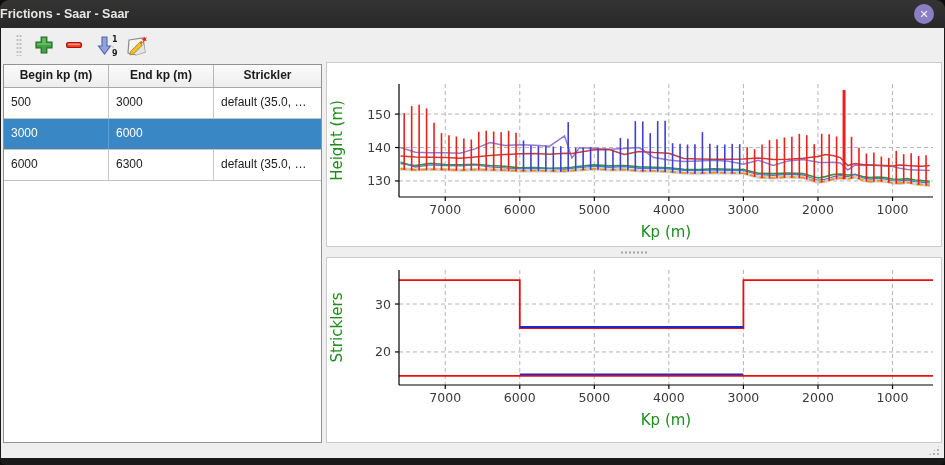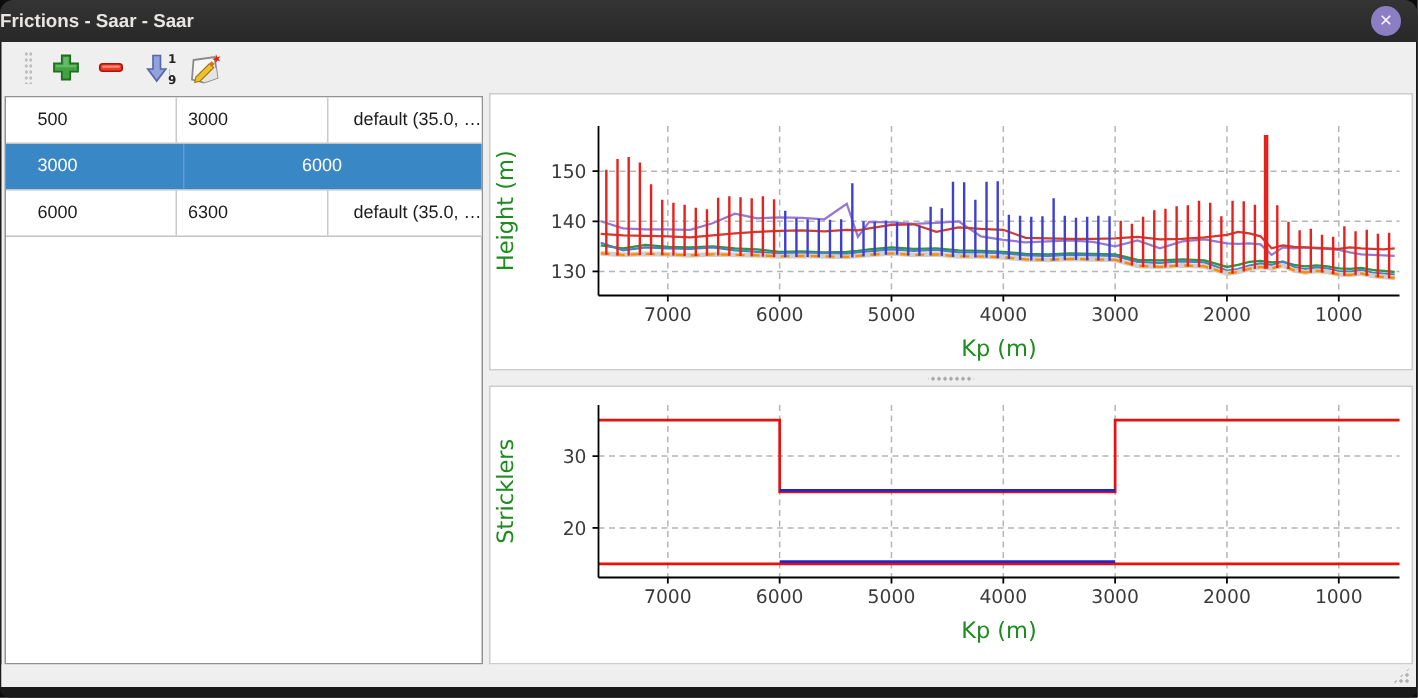--- a/index.html
+++ b/index.html
@@ -25,24 +25,24 @@
             padding:2px;cursor:default;}
   .tool-btn svg{display:block;}
   
   #table-panel{position:absolute;left:2px;top:36px;width:319px;height:379px;background:#fff;
                border:1px solid #929292;box-sizing:border-box;font-size:12px;color:#1c1c1c;}
   #table-header{display:flex;height:22px;background:linear-gradient(#fbfbfb,#ededed);
                 border-bottom:1px solid #a8a8a8;font-weight:bold;}
   .th{box-sizing:border-box;border-right:1px solid #b6b6b6;height:22px;line-height:21px;
       text-align:center;overflow:hidden;white-space:nowrap;}
   .th:last-child{border-right:none;}
-  .tr{display:flex;height:30px;border-bottom:1px solid #c3c3c3;background:#fff;padding-left:14px;}
+  .tr{display:flex;height:30px;border-bottom:1px solid #c3c3c3;background:#fff;}
   .td{box-sizing:border-box;border-right:1px solid #c9c9c9;height:30px;line-height:29px;
       padding:0 0 0 7px;overflow:hidden;white-space:nowrap;}
-  .td:last-child{border-right:none;text-align:right;}
+  .td:last-child{border-right:none;}
   .tr.selected{background:#3a87c6;color:#fff;}
   .tr.selected .td{border-right-color:#5d9dd2;}
   .c0{width:105px;} .c1{width:105px;} .c2{width:107px;}
   
   .chart-panel{position:absolute;left:325px;width:616px;background:#fff;
                border:1px solid #cccccc;box-sizing:border-box;}
   #chart-top{top:34px;height:185px;}
   #chart-bottom{top:229px;height:186px;}
   #chart-splitter{position:absolute;left:618px;top:222px;width:30px;height:5px;
      background-image:radial-gradient(circle,#a6a6a6 1px,transparent 1.2px);
@@ -103,20 +103,25 @@
             <path d="M11 21l9-3-1-7-11 4z" fill="#e4e4e4"></path>
             <path d="M5.5 17.5l9-9 3 2.5-9 9-3.6 1z" fill="#f0c030" stroke="#a07c10" stroke-width="0.8"></path>
             <path d="M14.5 8.5l2 1.7 1.6-1.6-2-1.8z" fill="#e46a1f"></path>
             <path d="M19 2.2l1 1.9 2-.6-1.3 1.7 1.2 1.7-2-.5-1.1 1.8-.2-2.1-2-.6 1.9-.9z" fill="#e02418"></path>
           </svg>
         </span>
       </button>
     </div>
 
     <div id="table-panel">
+      <div id="table-header">
+          <div class="th c0">Begin kp (m)</div>
+          <div class="th c1">End kp (m)</div>
+          <div class="th c2">Strickler</div>
+        </div>
       <div id="table-body">
           <div class="tr">
             <div class="td c0">500</div>
             <div class="td c1">3000</div>
             <div class="td c2">default (35.0, …</div>
           </div>
           <div class="tr selected">
             <div class="td c0">3000</div>
             <div class="td c1">6000</div>
           </div>

